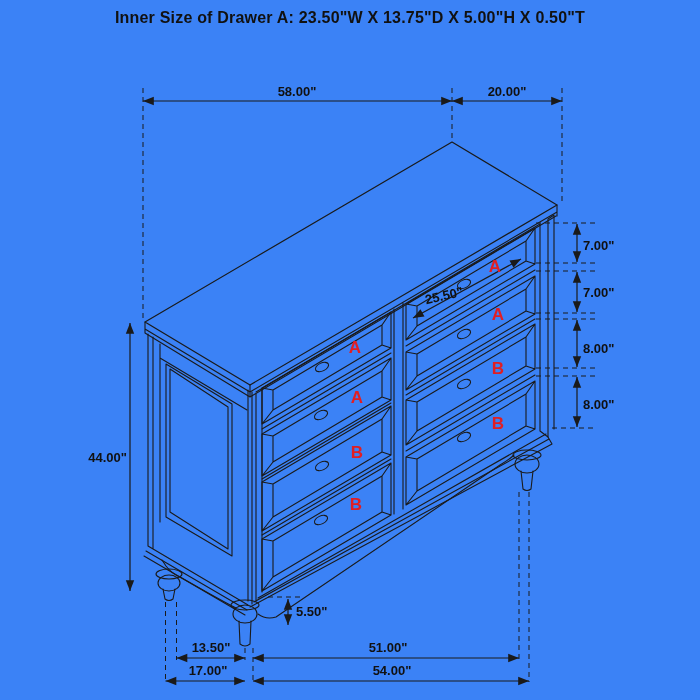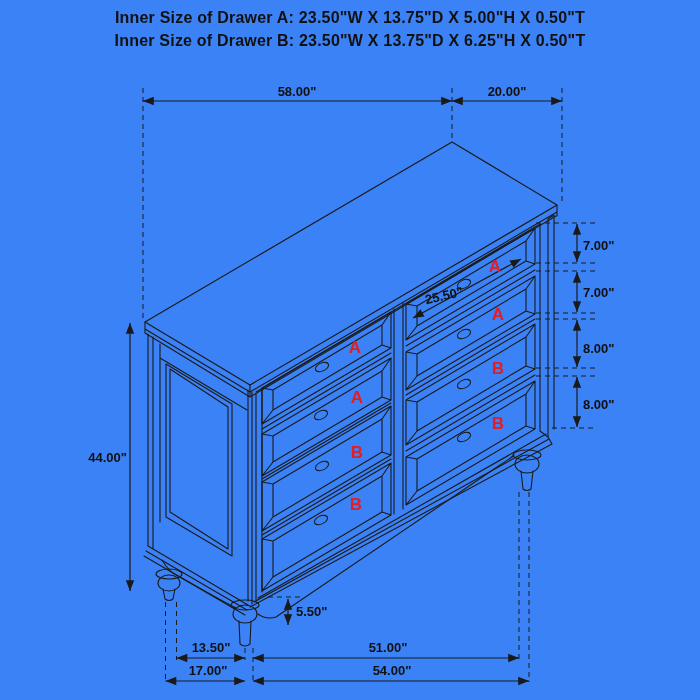--- a/index.html
+++ b/index.html
@@ -20,21 +20,20 @@
   .dimtxt{font-family:"Liberation Sans",sans-serif;font-weight:bold;font-size:13px;fill:#111;}
   .lbl{font-family:"Liberation Sans",sans-serif;font-weight:bold;font-size:17px;fill:#e11e23;}
 </style>
 </head>
 <body>
 
 <div class="canvas">
 
   <div class="title-block">
     <div>Inner Size of Drawer A: 23.50"W X 13.75"D X 5.00"H X 0.50"T</div>
-    <div>Inner Size of Drawer B: 23.50"W X 13.75"D X 6.25"H X 0.50"T</div>
   </div>
 
   <svg width="700" height="700" viewBox="0 0 700 700">
     <defs>
       <marker id="ah" viewBox="0 0 10 8" refX="9.5" refY="4" markerWidth="10" markerHeight="8" orient="auto-start-reverse">
         <path d="M0.5,0.5 L9.5,4 L0.5,7.5 z" fill="#1a1a1a"></path>
       </marker>
     </defs>
 
     <g>

